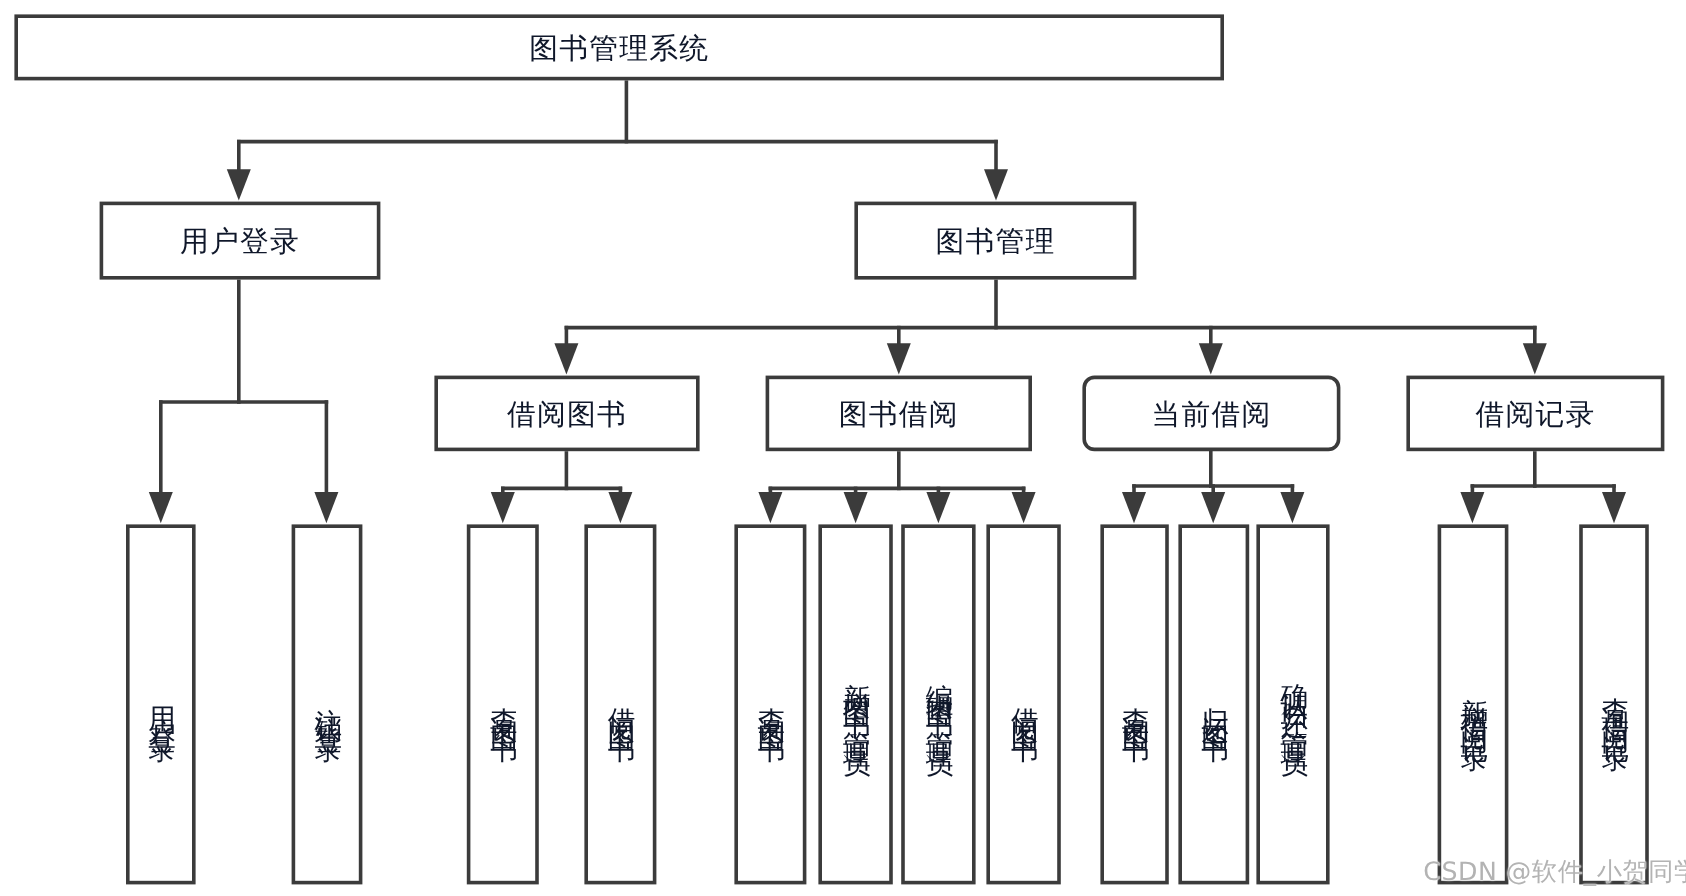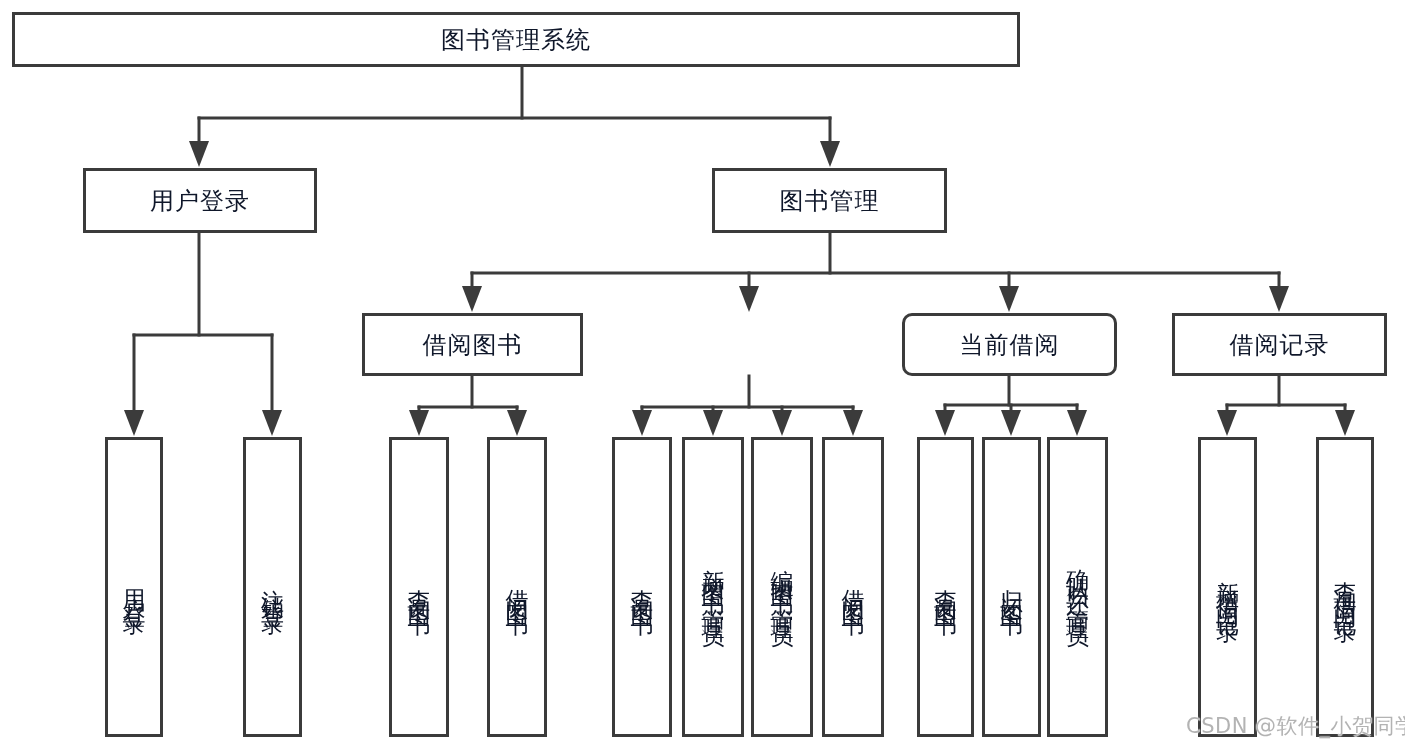--- a/index.html
+++ b/index.html
@@ -129,20 +129,23 @@
   <div class="node" style="left:83px; top:168px; width:234px; height:65px;">
     <span>用户登录</span>
   </div>
   <div class="node" style="left:712px; top:168px; width:235px; height:65px;">
     <span>图书管理</span>
   </div>
 
   <div class="node" style="left:362px; top:313px; width:221px; height:63px;">
     <span>借阅图书</span>
   </div>
+  <div class="node" style="left:638px; top:313px; width:222px; height:63px;">
+    <span>图书借阅</span>
+  </div>
   <div class="node" style="left:902px; top:313px; width:215px; height:63px;border-radius:10px;">
     <span>当前借阅</span>
   </div>
   <div class="node" style="left:1172px; top:313px; width:215px; height:63px;">
     <span>借阅记录</span>
   </div>
 
   <div class="node leaf" style="left:105px; top:437px; width:58px; height:300px;">
     <span class="vtext">用户登录</span>
   </div>

